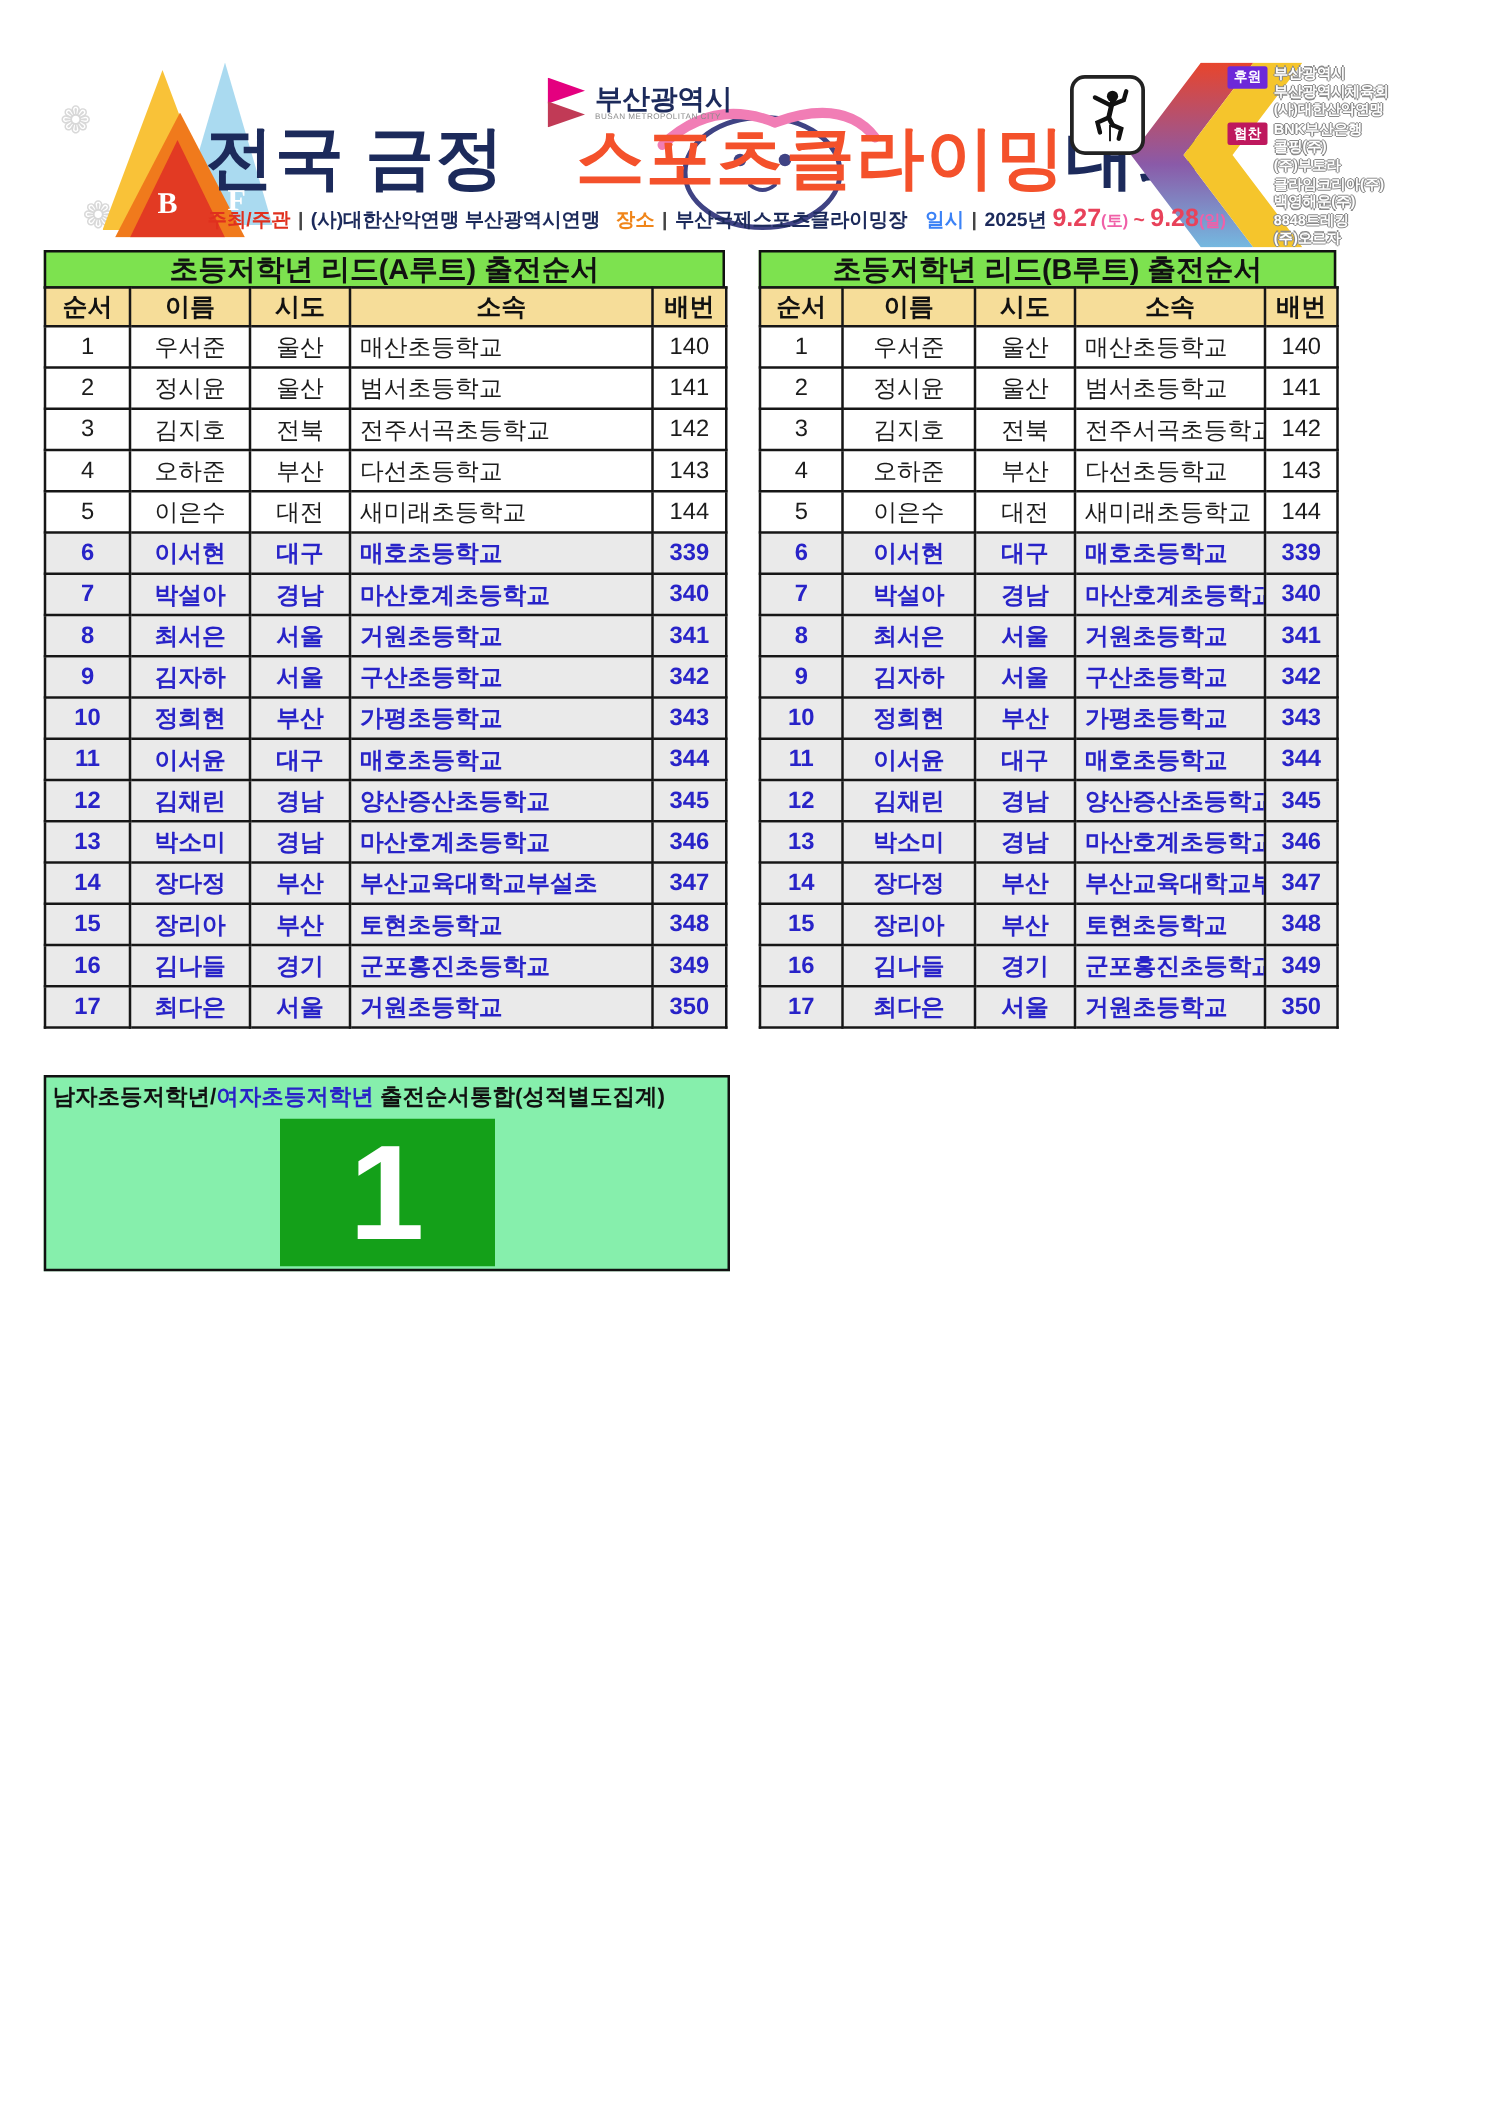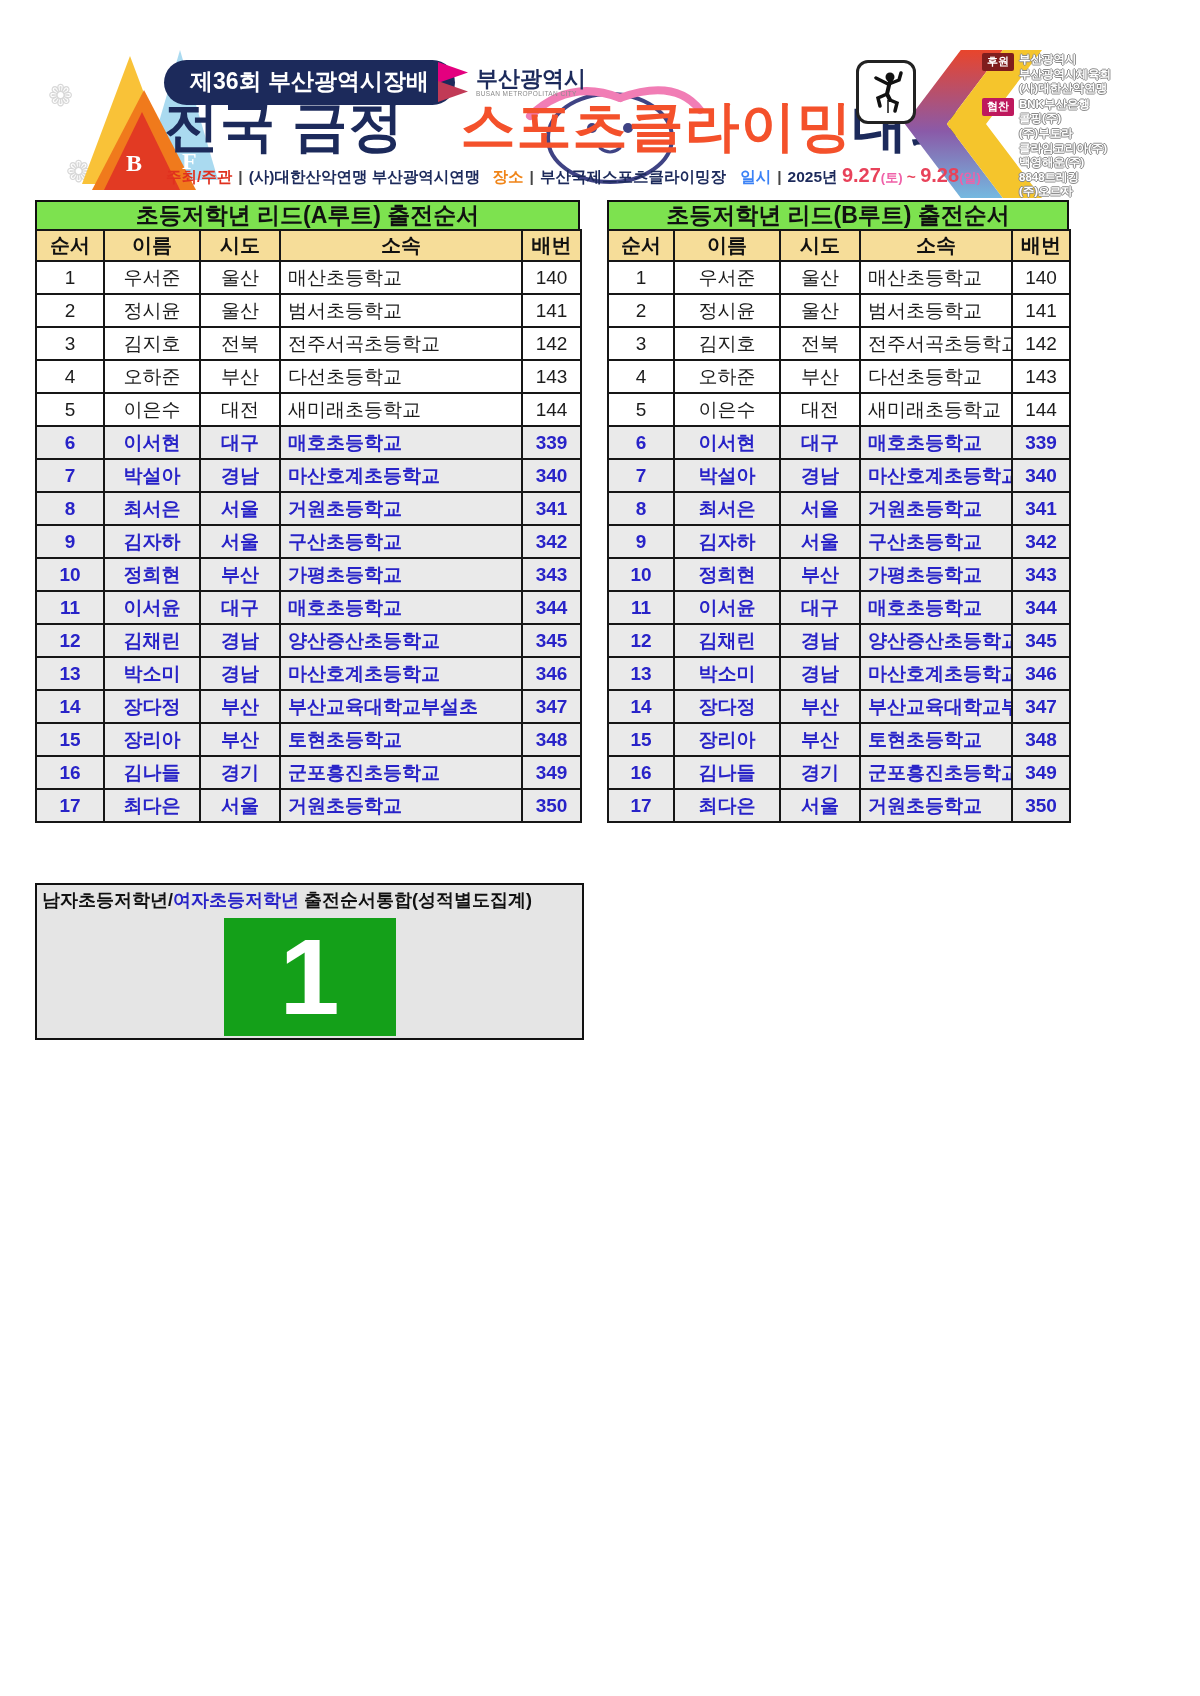--- a/index.html
+++ b/index.html
@@ -54,41 +54,41 @@
                border:3px solid #222;border-radius:12px;z-index:4;display:flex;align-items:center;justify-content:center;}
   .chevron-wrap{position:absolute;left:872px;top:0;width:140px;height:148px;z-index:1;}
   .chev-grad{position:absolute;left:0;top:0;width:100%;height:100%;
              background:linear-gradient(180deg,#e8452c 0%,#8a5aa8 55%,#74b9e0 100%);
              clip-path:polygon(42% 0,72% 0,32% 50%,72% 100%,42% 100%,2% 50%);}
   .chev-yellow{position:absolute;left:0;top:0;width:100%;height:100%;background:#f5c52c;
                clip-path:polygon(72% 0,100% 0,60% 50%,100% 100%,72% 100%,32% 50%);}
   .sponsor-block{position:absolute;left:952px;top:2px;width:215px;z-index:5;}
   .sponsor-group{display:flex;align-items:flex-start;gap:5px;margin-bottom:1px;}
   .badge{flex:0 0 auto;color:#fff;font-size:11px;font-weight:700;padding:1px 5px 2px;border-radius:2px;margin-top:1px;}
-  .badge-red{background:#7f1d1d;}
+  .badge-red{background:#6d28d9;}
   .badge-pink{background:#be185d;}
   .sponsor-lines{flex:1;}
   .sponsor-line{font-size:11.5px;font-weight:700;color:#fff;line-height:14.6px;white-space:nowrap;
      text-shadow:-1px 0 0 #8a8a8a,1px 0 0 #8a8a8a,0 -1px 0 #8a8a8a,0 1px 0 #8a8a8a;}
 
   
   .tbl-wrap{position:absolute;top:200px;}
   .tbl-a{left:35px;width:545px;}
   .tbl-b{left:607px;width:462px;}
   .tbl-title{height:27px;border:2.5px solid #111;background:#7de24f;text-align:center;
              font-size:23px;font-weight:700;color:#111;line-height:27px;}
   table{width:100%;border-collapse:collapse;table-layout:fixed;margin-top:-2px;padding-left:40px;}
   th{background:#f6dd99;border:2px solid #161616;height:29px;font-size:20px;font-weight:700;color:#111;padding:0;}
   td{border:2px solid #161616;height:31px;font-size:19px;text-align:center;color:#1c1c1c;padding:0;
      overflow:hidden;white-space:nowrap;}
   td.team{text-align:left;padding-left:7px;}
   tr.female td{background:#eaeaea;color:#2823c8;font-weight:700;}
 
   
-  .note-box{position:absolute;top:883px;height:153px;border:2.5px solid #111;background:#e5e5e5;}
+  .note-box{position:absolute;top:860px;height:153px;border:2.5px solid #111;background:#86efac;}
   .note-left{left:35px;width:545px;}
   .note-right{left:607px;width:462px;}
   .note-text{padding:3px 5px 0;font-size:18px;font-weight:700;white-space:nowrap;}
   .note-text .blk{color:#111;}
   .note-text .blu{color:#2823c8;}
   .note-text .star{color:#5a4fd8;margin-right:5px;}
   .route-marker{position:absolute;bottom:2px;width:172px;height:118px;background:#14a019;
                 display:flex;align-items:center;justify-content:center;}
   .marker-1{left:50%;transform:translateX(-50%);}
   .marker-2{left:calc(50% + 62px);transform:translateX(-50%);}
@@ -103,21 +103,20 @@
     <span class="flower" style="left:18px;top:28px;">❁</span>
     <span class="flower" style="left:36px;top:104px;">❁</span>
 
     <div class="tri tri-yellow"></div>
     <div class="tri tri-blue"></div>
     <div class="tri tri-orange"></div>
     <div class="tri tri-red"></div>
     <span class="logo-letter letter-b">B</span>
     <span class="logo-letter letter-f">F</span>
 
-    <div class="badge-edition">제36회 부산광역시장배</div>
 
     <div class="busan-logo">
       <div class="busan-marks">
         <div class="chev chev1"></div>
         <div class="chev chev2"></div>
       </div>
       <div class="busan-text">
         <div class="ko">부산광역시</div>
         <div class="en">BUSAN METROPOLITAN CITY</div>
       </div>

